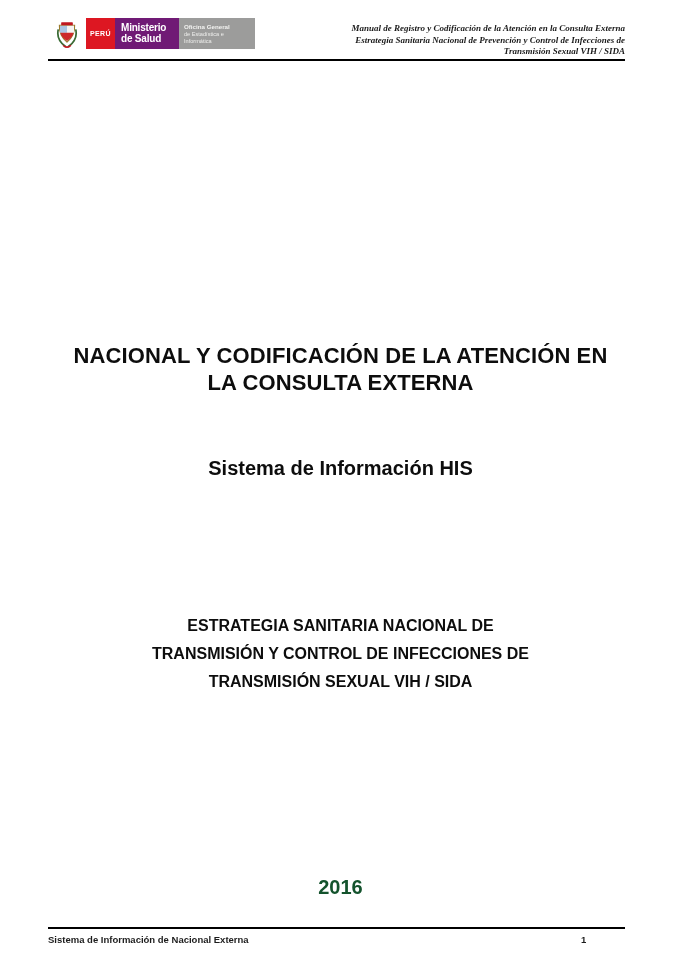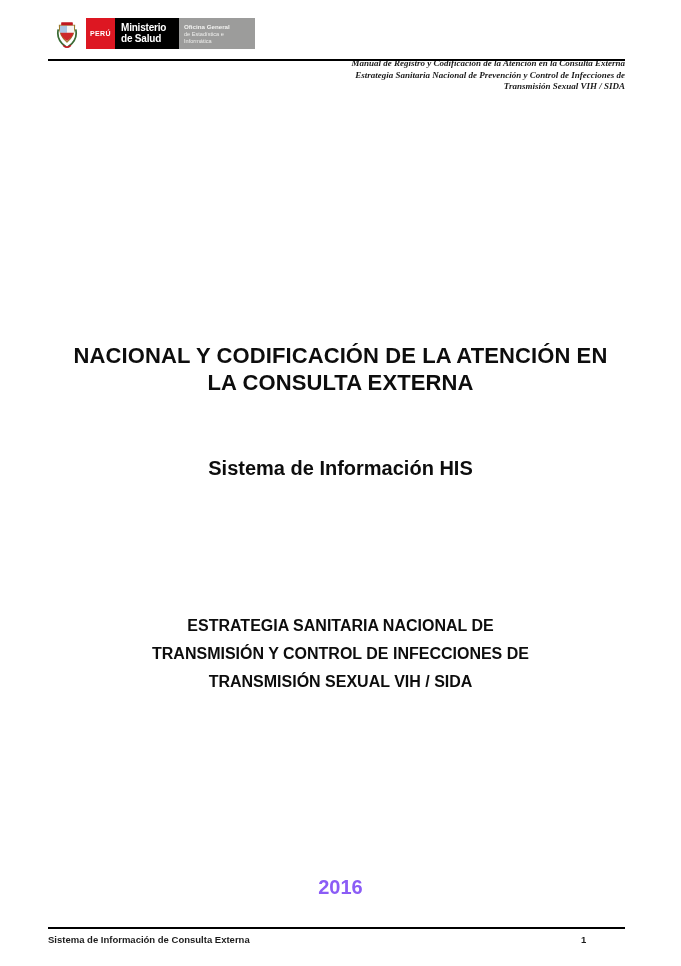--- a/index.html
+++ b/index.html
@@ -36,21 +36,21 @@
     color: #ffffff;
     display: flex;
     align-items: center;
     justify-content: center;
     font-size: 7px;
     font-weight: bold;
     letter-spacing: 0.4px;
   }
   .ministry-box {
     width: 64px;
-    background: #000000;
+    background: #701a75;
     color: #ffffff;
     display: flex;
     flex-direction: column;
     justify-content: center;
     padding-left: 6px;
     box-sizing: border-box;
     font-size: 10px;
     font-weight: bold;
     line-height: 10.5px;
     letter-spacing: -0.2px;
@@ -75,21 +75,20 @@
     top: 23px;
     right: 56px;
     width: 420px;
     text-align: right;
     font-family: "Liberation Serif", serif;
     font-style: italic;
     font-weight: bold;
     font-size: 9px;
     line-height: 11.5px;
     color: #1a1a1a;
-    margin-top: 35px;
   }
 
   .header-rule {
     position: absolute;
     left: 48px;
     top: 59px;
     width: 577px;
     height: 2px;
     background: #000000;
   }
@@ -129,21 +128,21 @@
     color: #0d0d0d;
   }
   .cover-year {
     position: absolute;
     left: 48px;
     top: 876px;
     width: 585px;
     text-align: center;
     font-size: 20px;
     font-weight: bold;
-    color: #8b5cf6;
+    color: #14532d;
   }
   .title-line { white-space: nowrap; }
 
   
   .footer-rule {
     position: absolute;
     left: 48px;
     top: 927px;
     width: 577px;
     height: 2px;
@@ -214,16 +213,16 @@
 
   <div class="program-title">
     <div class="title-line">ESTRATEGIA SANITARIA NACIONAL DE</div>
     <div class="title-line">TRANSMISIÓN Y CONTROL DE INFECCIONES DE</div>
     <div class="title-line">TRANSMISIÓN SEXUAL VIH / SIDA</div>
   </div>
 
   <div class="cover-year">2016</div>
 
   <div class="footer-rule"></div>
-  <div class="footer-text">Sistema de Información de Consulta Externa</div>
+  <div class="footer-text">Sistema de Información de Nacional Externa</div>
   <div class="page-number">1</div>
 
 </div>
 
 </body></html>

